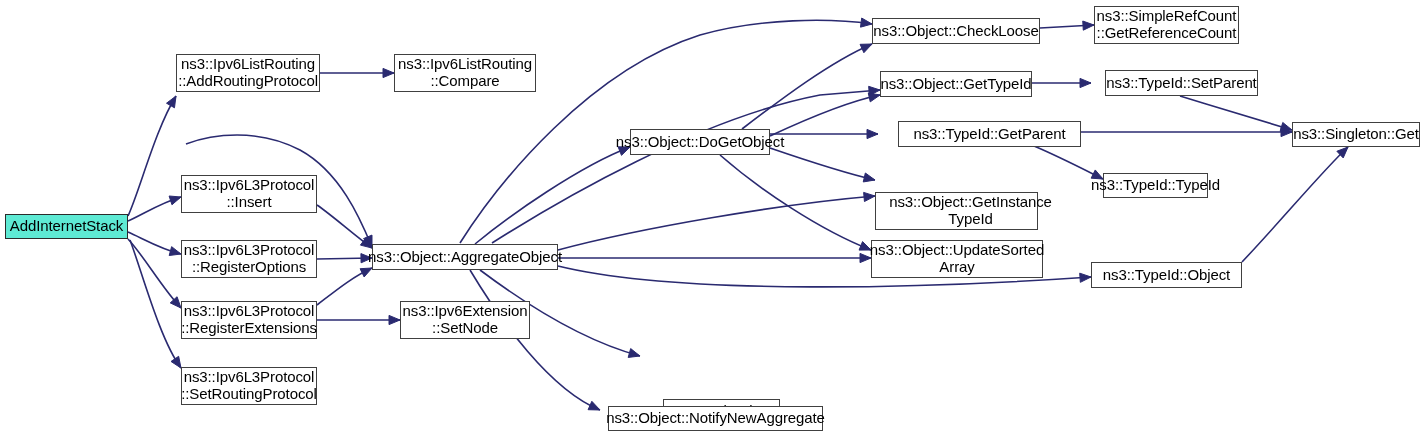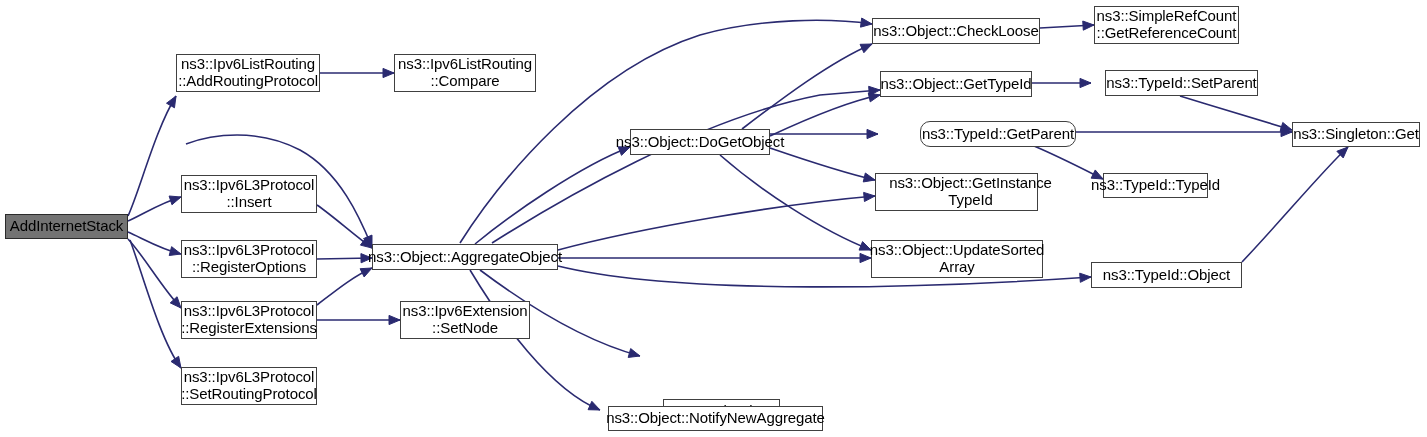--- a/index.html
+++ b/index.html
@@ -41,21 +41,21 @@
     align-items: center;
     justify-content: center;
     text-align: center;
     line-height: 1.12;
     color: #000000;
     font-size: 15px;
     letter-spacing: -0.1px;
     white-space: pre-line;
   }
   .node-box.highlight {
-    background: #737373;
+    background: #5eead4;
     border-color: #2b2b2b;
   }
   .node-label {
     display: block;
     padding: 0 3px;
   }
 </style>
 </head>
 <body>
 
@@ -137,22 +137,22 @@
       <div class="node-box" style="left: 181px; top: 367px; width: 136px; height: 38px;"><span class="node-label">ns3::Ipv6L3Protocol
 ::SetRoutingProtocol</span></div>
       <div class="node-box" style="left: 372px; top: 244px; width: 186px; height: 26px;"><span class="node-label">ns3::Object::AggregateObject</span></div>
       <div class="node-box" style="left: 400px; top: 301px; width: 130px; height: 38px;"><span class="node-label">ns3::Ipv6Extension
 ::SetNode</span></div>
       <div class="node-box" style="left: 630px; top: 129px; width: 140px; height: 26px;"><span class="node-label">ns3::Object::DoGetObject</span></div>
       <div class="node-box" style="left: 663px; top: 355px; width: 117px; height: 25px; margin-top: 44px;"><span class="node-label">ns3::PeekPointer</span></div>
       <div class="node-box" style="left: 608px; top: 406px; width: 215px; height: 25px; justify-content: center;"><span class="node-label">ns3::Object::NotifyNewAggregate</span></div>
       <div class="node-box" style="left: 872px; top: 18px; width: 168px; height: 26px;"><span class="node-label">ns3::Object::CheckLoose</span></div>
       <div class="node-box" style="left: 880px; top: 71px; width: 152px; height: 26px;"><span class="node-label">ns3::Object::GetTypeId</span></div>
-      <div class="node-box" style="left: 920px; top: 121px; width: 156px; height: 26px; border-radius: 10px;"><span class="node-label">ns3::TypeId::GetParent</span></div>
-      <div class="node-box" style="left: 875px; top: 173px; width: 163px; height: 38px; padding-left: 28px;"><span class="node-label">ns3::Object::GetInstance
+      <div class="node-box" style="left: 898px; top: 121px; width: 183px; height: 26px;"><span class="node-label">ns3::TypeId::GetParent</span></div>
+      <div class="node-box" style="left: 875px; top: 192px; width: 163px; height: 38px; padding-left: 28px;"><span class="node-label">ns3::Object::GetInstance
 TypeId</span></div>
       <div class="node-box" style="left: 871px; top: 240px; width: 172px; height: 38px;"><span class="node-label">ns3::Object::UpdateSorted
 Array</span></div>
       <div class="node-box" style="left: 1094px; top: 6px; width: 145px; height: 38px;"><span class="node-label">ns3::SimpleRefCount
 ::GetReferenceCount</span></div>
       <div class="node-box" style="left: 1091px; top: 70px; width: 153px; height: 26px; margin-left: 14px;"><span class="node-label">ns3::TypeId::SetParent</span></div>
       <div class="node-box" style="left: 1103px; top: 173px; width: 105px; height: 25px;"><span class="node-label">ns3::TypeId::TypeId</span></div>
       <div class="node-box" style="left: 1091px; top: 262px; width: 151px; height: 26px;"><span class="node-label">ns3::TypeId::Object</span></div>
       <div class="node-box" style="left: 1292px; top: 122px; width: 128px; height: 25px;"><span class="node-label">ns3::Singleton::Get</span></div>
     </div>

